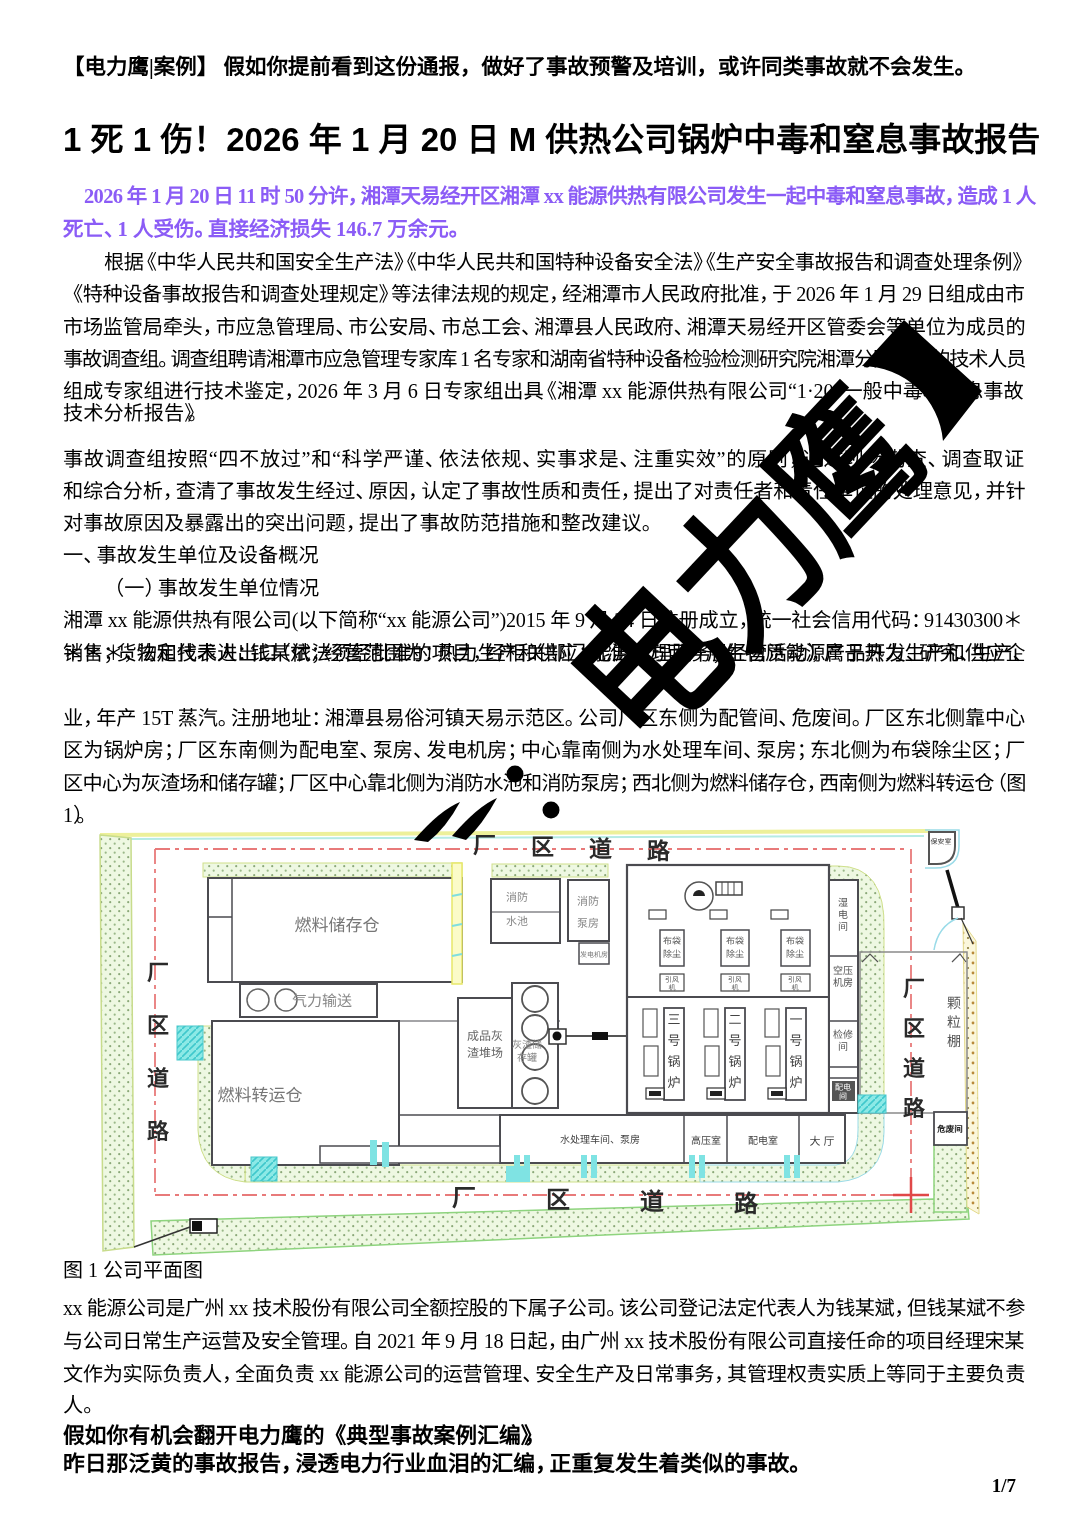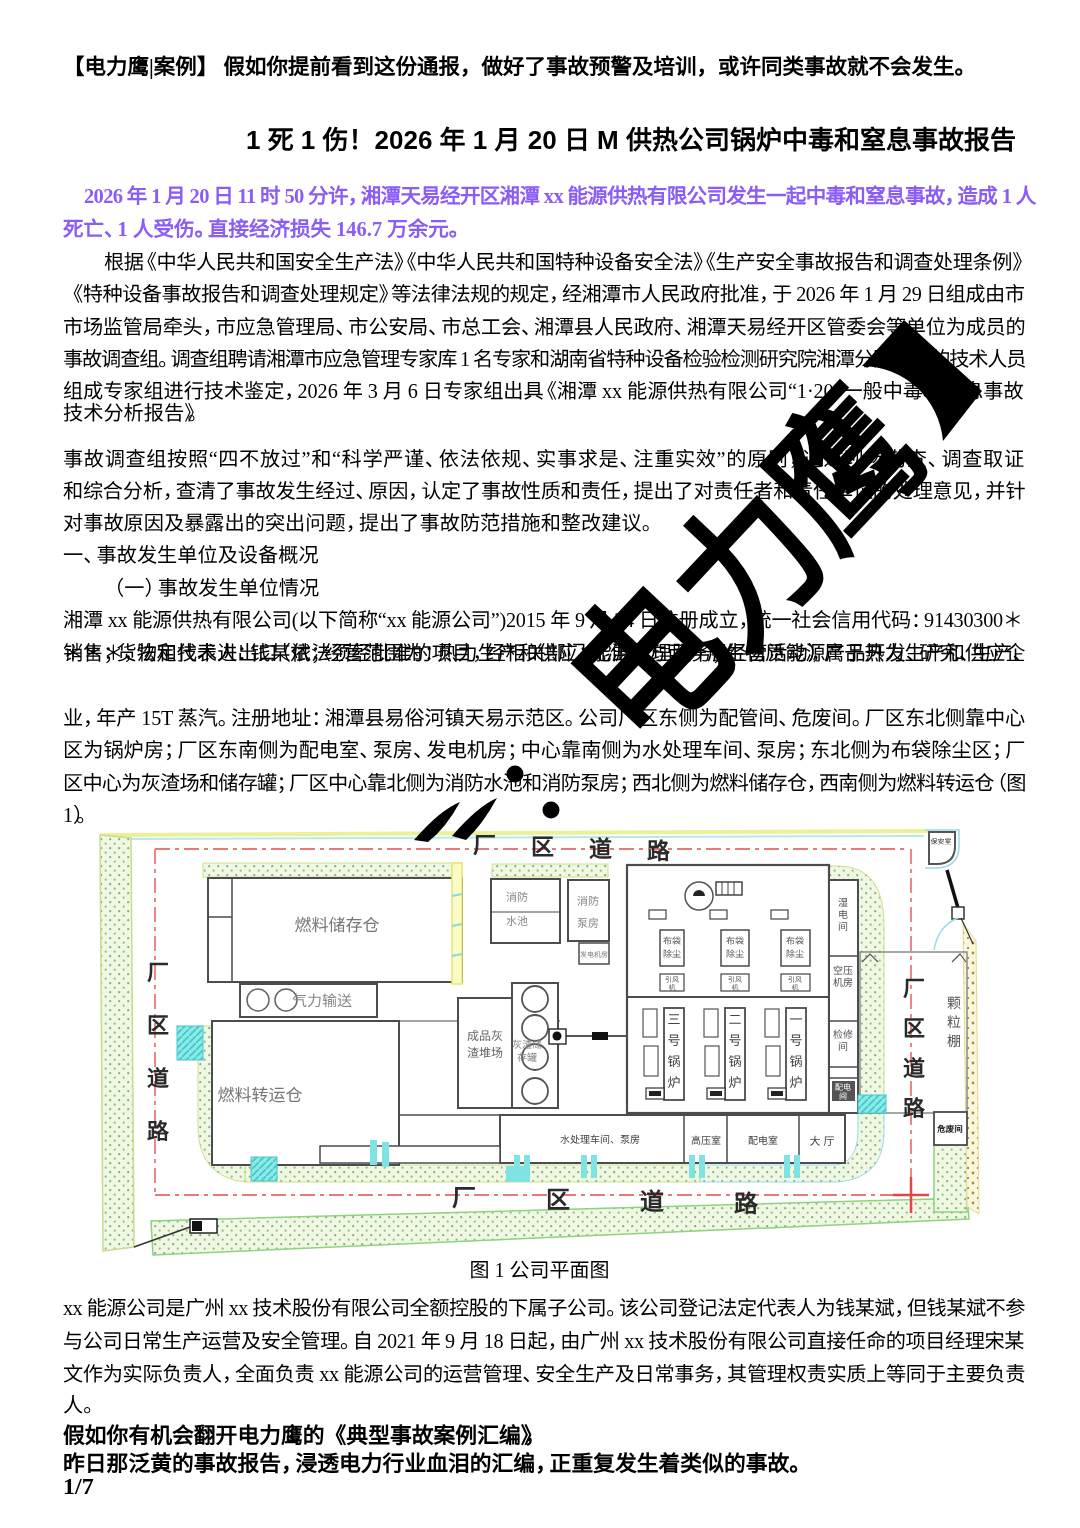--- a/index.html
+++ b/index.html
@@ -3,24 +3,24 @@
 <style>
 *{margin:0;padding:0;box-sizing:border-box}
 html,body{width:1080px;height:1528px;background:#fff;overflow:hidden;position:relative}
 body{font-family:"Liberation Serif",serif;color:#000}
 .ln{position:absolute;left:63px;width:953px;font-size:20.2px;line-height:26px;white-space:nowrap}
 .i1{text-indent:21px}
 .i2{text-indent:41px}
 .bold{font-weight:normal}
 .red{color:#8b5cf6;font-weight:bold;font-size:20.5px}
 .hdr{font-weight:bold;font-size:21.5px;text-align:left}
-.title{font-family:"Liberation Sans",sans-serif;font-weight:bold;font-size:26px;text-align:right}
-.cap{font-size:20px;text-align:center}
+.title{font-family:"Liberation Sans",sans-serif;font-weight:bold;font-size:33px;text-align:right}
+.cap{font-size:20px;text-align:left}
 .tail{font-weight:bold;font-size:21.8px;text-align:left}
-.pgnum{font-weight:bold;font-size:24px;text-align:left}
+.pgnum{font-weight:bold;font-size:19px;text-align:right}
 .pc{margin-right:-0.34em}
 .po{margin-left:-0.34em}
 </style></head><body>
 
 <div class="ln hdr" style="top:54px"><span class="in">【电力鹰|案例】 假如你提前看到这份通报，做好了事故预警及培训，或许同类事故就不会发生。</span></div>
 
 <div class="ln title" style="top:127px"><span class="in">1 死 1 伤！2026 年 1 月 20 日 M 供热公司锅炉中毒和窒息事故报告</span></div>
 
 <div class="ln red j i1" style="top:183px;letter-spacing:-0.652px"><span class="in">2026 年 1 月 20 日 11 时 50 分许<span class="pc">，</span>湘潭天易经开区湘潭 xx 能源供热有限公司发生一起中毒和窒息事故<span class="pc">，</span>造成 1 人</span></div>
 

